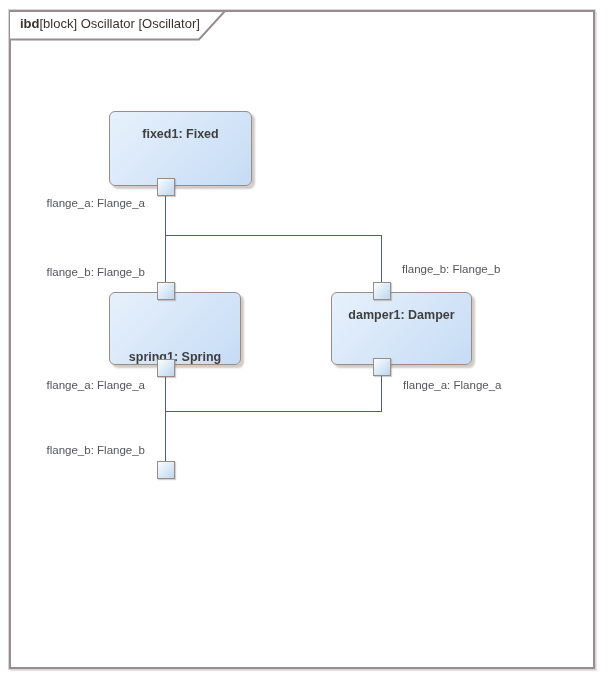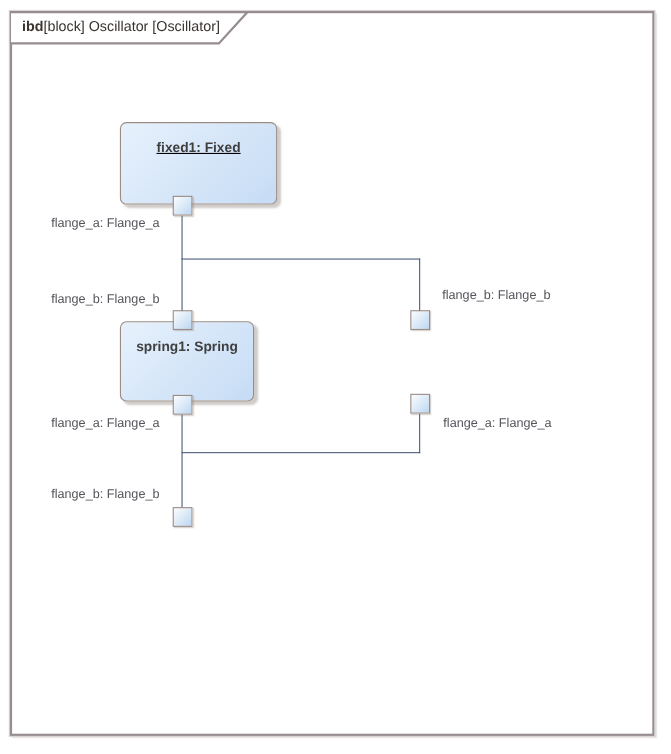--- a/index.html
+++ b/index.html
@@ -71,25 +71,28 @@
   </svg>
   <div class="frame-title"><span class="kw">ibd</span><span>[block] Oscillator [Oscillator]</span></div>
 
   <div class="conn" style="left:165px;top:196px;width:1px;height:87px;"></div>
   <div class="conn" style="left:165px;top:235px;width:217px;height:1px;"></div>
   <div class="conn" style="left:381px;top:235px;width:1px;height:48px;"></div>
   <div class="conn" style="left:165px;top:377px;width:1px;height:84px;"></div>
   <div class="conn" style="left:165px;top:411px;width:217px;height:1px;"></div>
   <div class="conn" style="left:381px;top:376px;width:1px;height:36px;"></div>
 
-  <div class="block" style="left:109px;top:111px;width:143px;height:75px;text-decoration:underline;">
+  <div class="block" style="left:109px;top:111px;width:143px;height:75px;">
     <span class="block-label">fixed1: Fixed</span>
   </div>
-  <div class="block" style="left:109px;top:292px;width:122px;height:73px;">
+  <div class="block" style="left:109px;top:292px;width:132px;height:73px;align-items:flex-end;">
     <span class="block-label">spring1: Spring</span>
+  </div>
+  <div class="block" style="left:331px;top:292px;width:141px;height:73px;">
+    <span class="block-label">damper1: Damper</span>
   </div>
 
   <div class="port" style="left:157px;top:178px;"></div>
   <div class="port" style="left:157px;top:282px;"></div>
   <div class="port" style="left:157px;top:359px;"></div>
   <div class="port" style="left:373px;top:282px;"></div>
   <div class="port" style="left:373px;top:358px;"></div>
   <div class="port" style="left:157px;top:461px;"></div>
 
   <div class="port-label left" style="top:197px;">flange_a: Flange_a</div>

